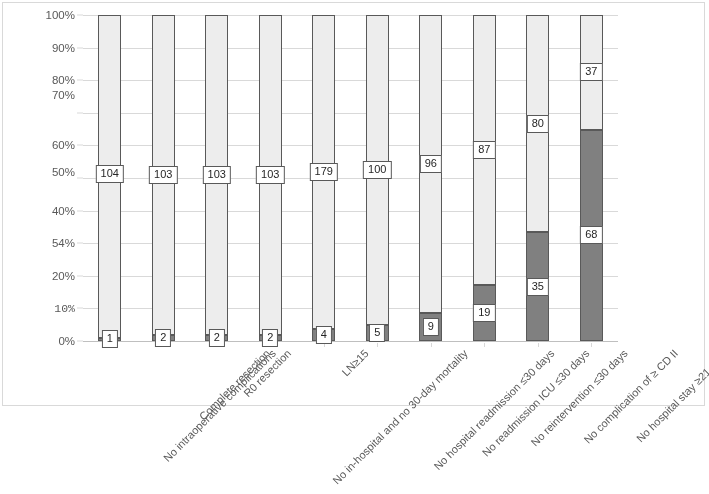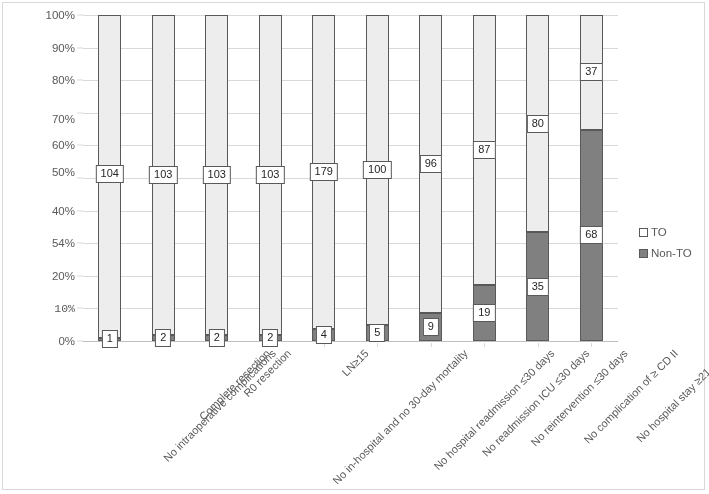--- a/index.html
+++ b/index.html
@@ -12,21 +12,21 @@
     background: #ffffff;
     font-family: "Liberation Sans", sans-serif;
     overflow: hidden;
   }
 
   #chart-frame {
     position: absolute;
     left: 2px;
     top: 2px;
     width: 703px;
-    height: 488px;
+    height: 404px;
     border: 1px solid #d9d9d9;
     background: #ffffff;
     box-sizing: border-box;
   }
 
   
   #plot-area {
     position: absolute;
     left: 80px;
     top: 12px;
@@ -168,21 +168,21 @@
 
 <div id="chart-frame">
 
   <div id="y-axis">
       <div class="y-tick-label" style="top: 0px;">100%</div>
       <div class="y-tick-mark" style="top: 0px;"></div>
       <div class="y-tick-label" style="top: 32.6px;">90%</div>
       <div class="y-tick-mark" style="top: 32.6px;"></div>
       <div class="y-tick-label" style="top: 65.2px;">80%</div>
       <div class="y-tick-mark" style="top: 65.2px;"></div>
-      <div class="y-tick-label" style="top: 104px;">70%</div>
+      <div class="y-tick-label" style="top: 80px;">70%</div>
       <div class="y-tick-mark" style="top: 97.8px;"></div>
       <div class="y-tick-label" style="top: 130.4px;">60%</div>
       <div class="y-tick-mark" style="top: 130.4px;"></div>
       <div class="y-tick-label" style="top: 157px;">50%</div>
       <div class="y-tick-mark" style="top: 163px;"></div>
       <div class="y-tick-label" style="top: 195.6px;">40%</div>
       <div class="y-tick-mark" style="top: 195.6px;"></div>
       <div class="y-tick-label" style="top: 228.2px;">54%</div>
       <div class="y-tick-mark" style="top: 228.2px;"></div>
       <div class="y-tick-label" style="top: 260.8px;">20%</div>
@@ -283,24 +283,14 @@
       <div class="x-tick-mark" style="left: 347.75px;"></div>
       <div class="x-tick-label" style="left: 353.75px;">No readmission ICU ≤30 days</div>
       <div class="x-tick-mark" style="left: 401.25px;"></div>
       <div class="x-tick-label" style="left: 407.25px;">No reintervention ≤30 days</div>
       <div class="x-tick-mark" style="left: 454.75px;"></div>
       <div class="x-tick-label" style="left: 460.75px;">No complication of ≥ CD II</div>
       <div class="x-tick-mark" style="left: 508.25px;"></div>
       <div class="x-tick-label" style="left: 514.25px;">No hospital stay ≥21 days</div>
     </div>
 
-  <div id="legend">
-      <div class="legend-row">
-        <span class="legend-swatch sw-to"></span>
-        <span class="legend-label">TO</span>
-      </div>
-      <div class="legend-row">
-        <span class="legend-swatch sw-nonto"></span>
-        <span class="legend-label">Non-TO</span>
-      </div>
-    </div>
 
 </div>
 
 </body></html>

